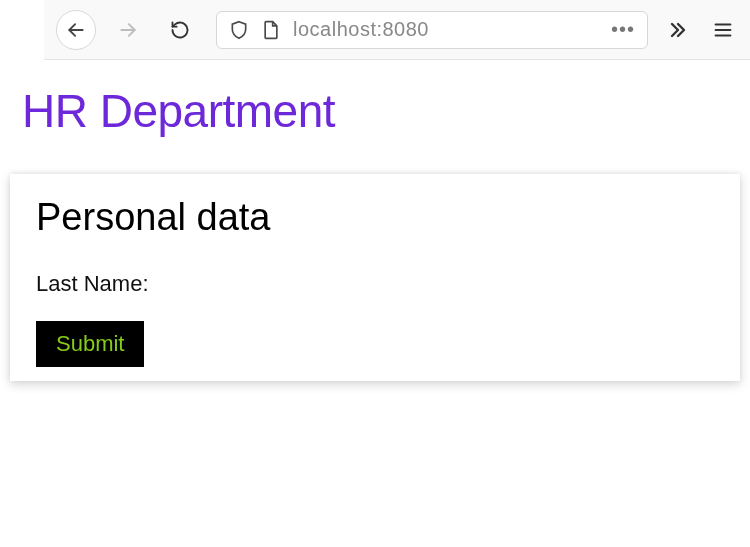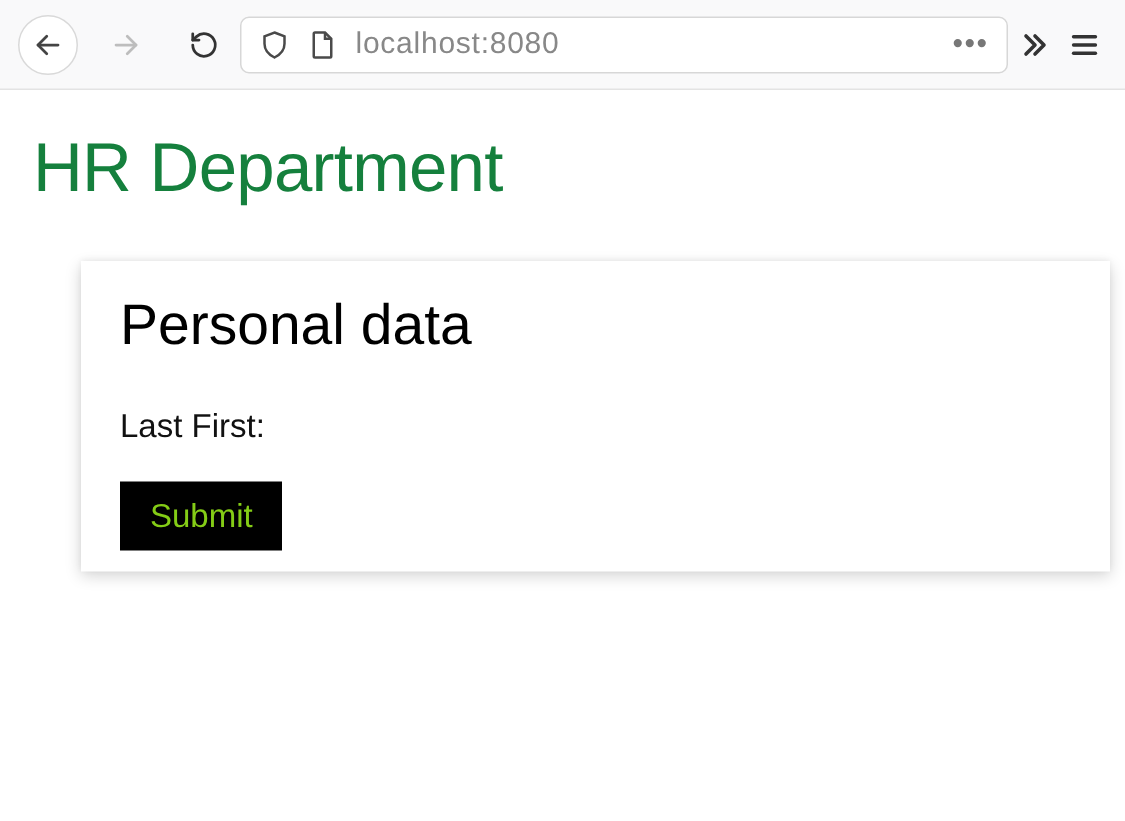--- a/index.html
+++ b/index.html
@@ -11,20 +11,22 @@
       overflow: hidden;
     }
     
     .toolbar {
       height: 60px;
       background: #f9f9fa;
       border-bottom: 1px solid #e3e3e3;
       display: flex;
       align-items: center;
       padding: 0 10px 0 12px;
+      gap: 12px;
+      margin-left: 44px;
     }
     .nav-buttons {
       display: flex;
       align-items: center;
       gap: 12px;
     }
     .circ-btn {
       width: 40px;
       height: 40px;
       border-radius: 50%;
@@ -75,26 +77,25 @@
       justify-content: center;
       color: #333;
     }
     
     .page {
       padding: 24px 22px 10px 22px;
     }
     .page h1 {
       font-size: 46px;
       font-weight: 400;
-      color: #15803d;
+      color: #6d28d9;
       letter-spacing: -0.5px;
     }
     .card-wrap {
       padding: 0 10px;
-      margin-left: 44px;
     }
     .card {
       margin-top: 26px;
       background: #fff;
       box-shadow: 0 3px 10px rgba(0,0,0,0.18), 0 -1px 4px rgba(0,0,0,0.06);
       padding: 22px 26px 14px 26px;
     }
     .card h2 {
       font-size: 38px;
       font-weight: 400;
@@ -189,18 +190,18 @@
 <div class="page">
   <h1>HR Department</h1>
 </div>
 
 <div class="card-wrap">
   <div class="card">
     <h2>Personal data</h2>
 
 
     <div class="form-row">
-      <label>Last First:</label>
+      <label>Last Name:</label>
     </div>
 
     <button class="submit-btn">Submit</button>
   </div>
 </div>
 
 </body></html>

